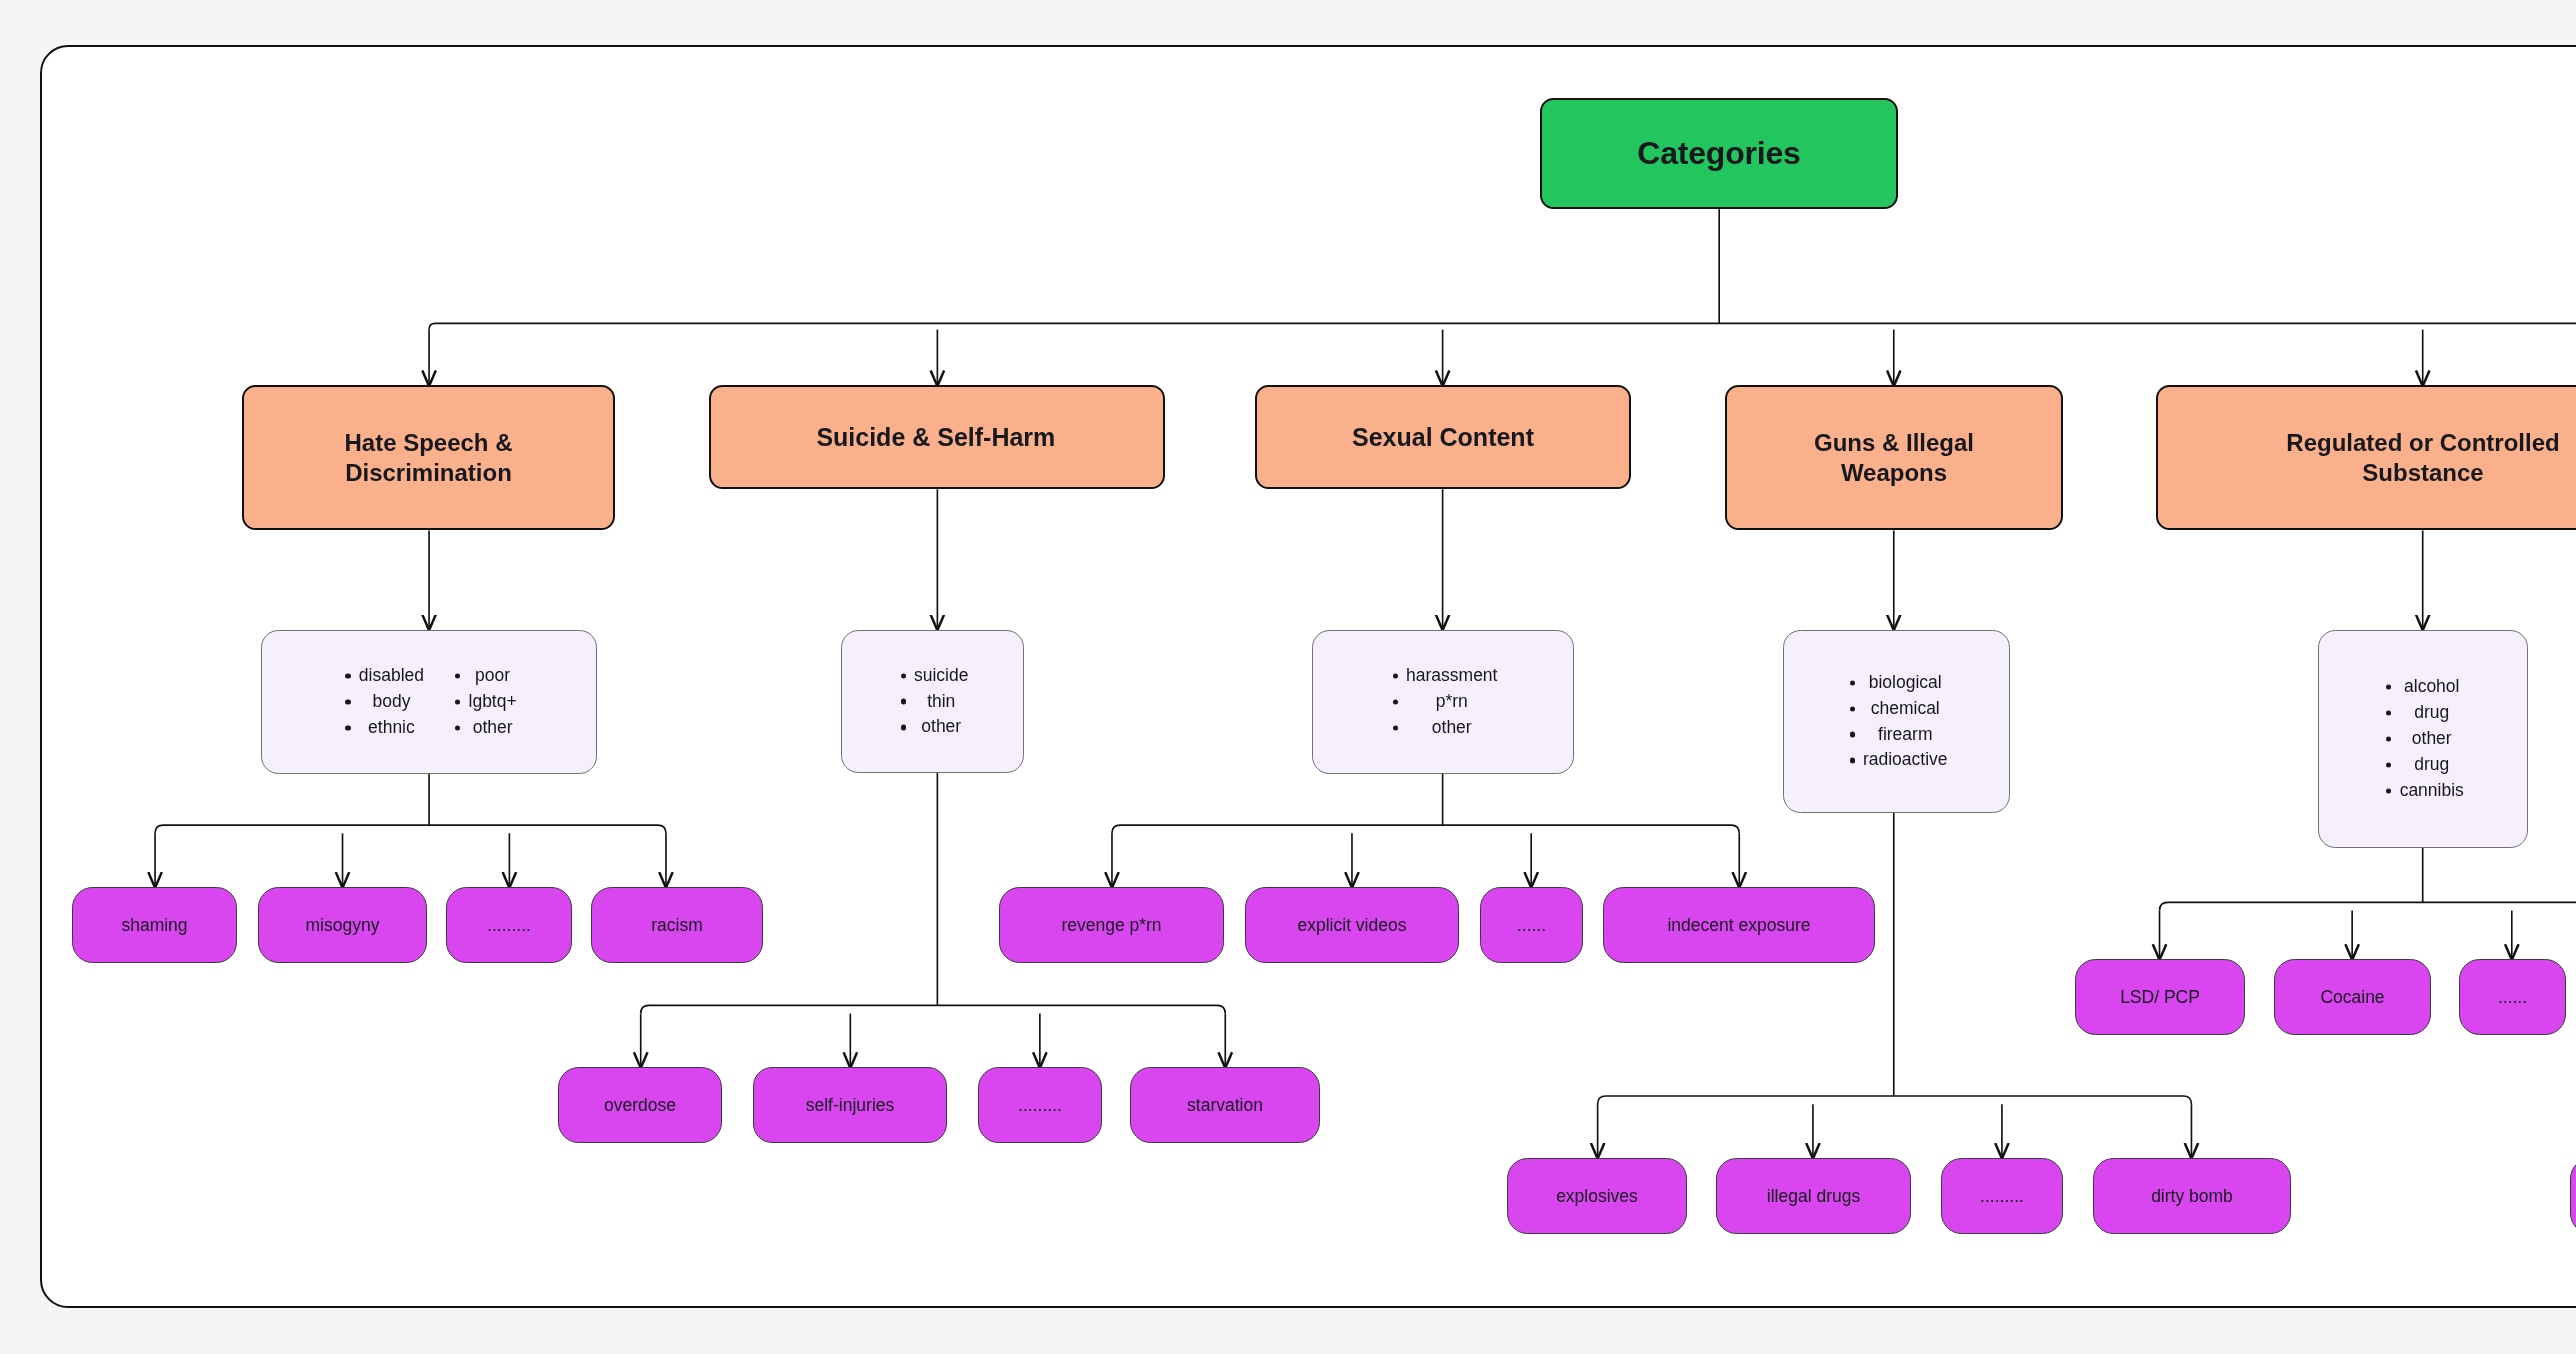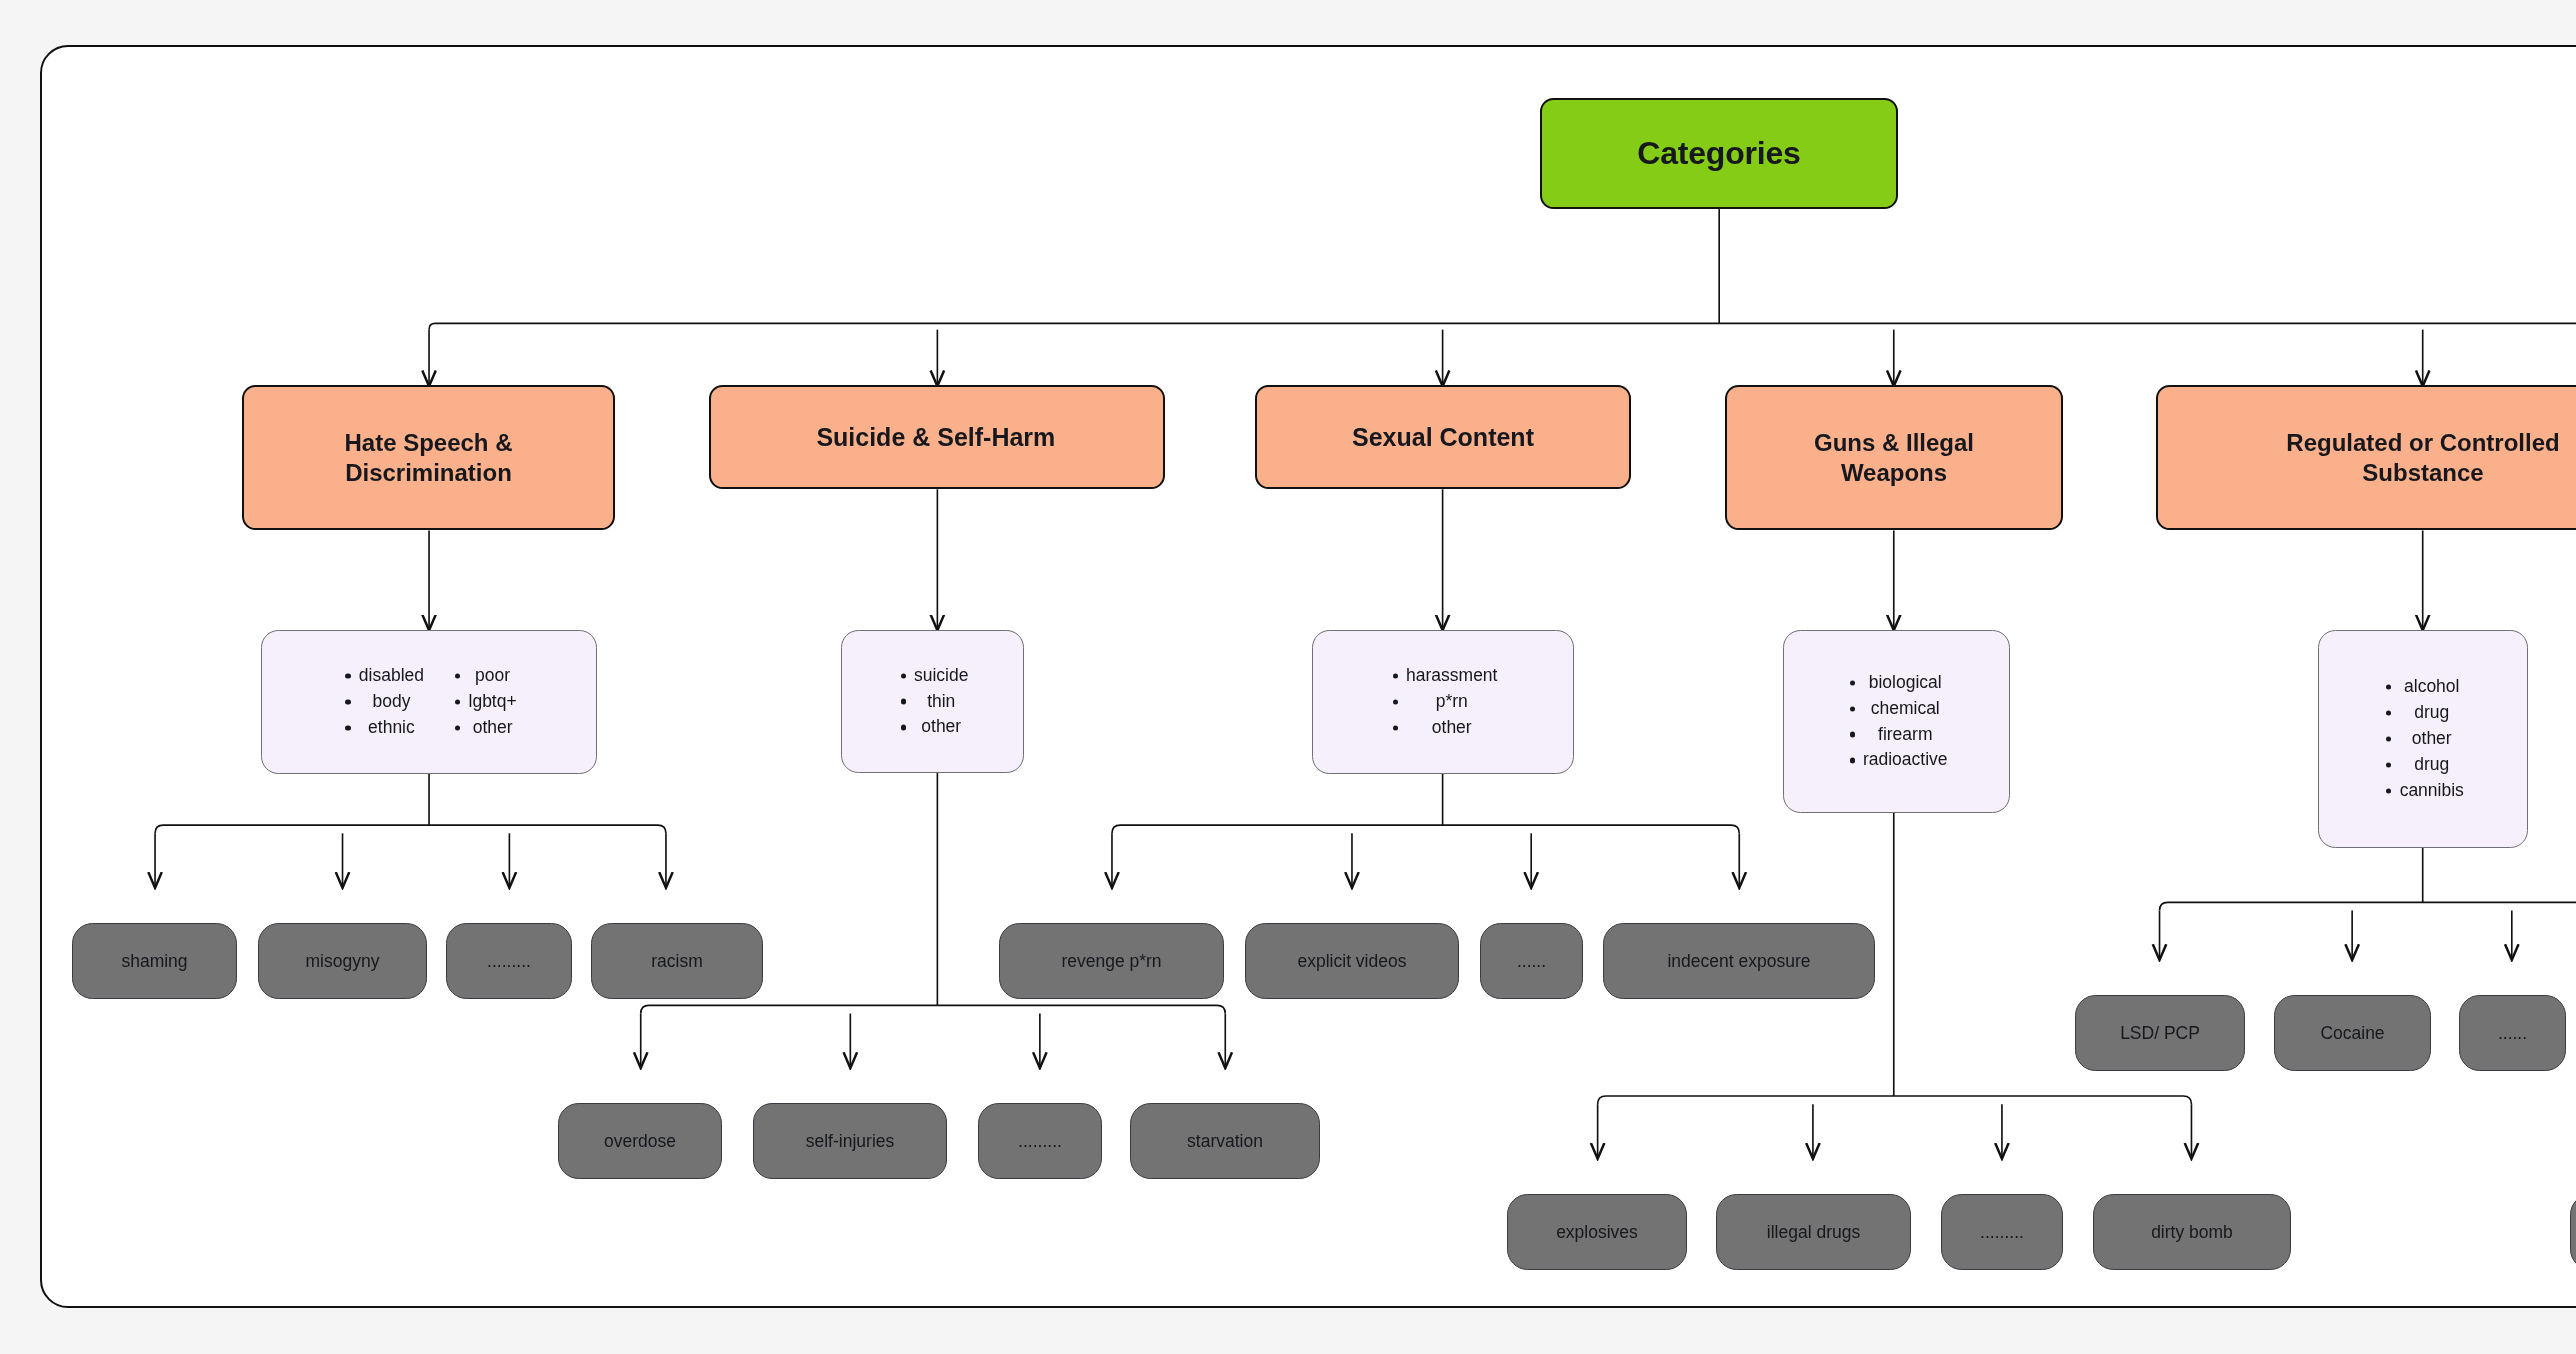--- a/index.html
+++ b/index.html
@@ -3,36 +3,36 @@
 <meta charset="utf-8">
 <style>
   html,body{margin:0;padding:0;background:#f5f5f5;}
   body{font-family:"Liberation Sans",sans-serif;}
   #canvas{position:relative;width:3426px;height:1354px;background:#f5f5f5;overflow:hidden;}
   #frame{position:absolute;left:40px;top:45px;width:3331px;height:1263px;
          background:#ffffff;border:2.1px solid #111;border-radius:28px;box-sizing:border-box;}
   svg#wires{position:absolute;left:0;top:0;width:3426px;height:1354px;pointer-events:none;}
   .node{position:absolute;box-sizing:border-box;display:flex;align-items:center;
         justify-content:center;text-align:center;}
-  .root{background:#84cc16;border:2.1px solid #111;border-radius:13.4px;
+  .root{background:#22c55e;border:2.1px solid #111;border-radius:13.4px;
         font-size:32px;font-weight:600;color:#16181d;letter-spacing:-0.2px;}
   .cat{background:#fbb08c;border:2.1px solid #111;border-radius:13.4px;
        font-size:25px;font-weight:700;color:#16181d;line-height:1.22;padding:0 9.3px;}
   .cat.two-line{font-size:24px;}
   .bullets{background:#f6effc;border:1px solid #6f6f78;border-radius:17.5px;
            display:flex;align-items:center;justify-content:center;}
   .bullets ul{list-style:none;margin:0;padding:0;}
   .bullets .cols{display:flex;gap:27px;}
   .bullets li{font-size:17.5px;color:#16181d;line-height:1.48;
               white-space:nowrap;position:relative;padding-left:17.5px;font-weight:500;}
   .bullets li:before{content:"";position:absolute;left:4.1px;top:50%;
               width:5.2px;height:5.2px;border-radius:50%;background:#16181d;
               transform:translateY(-50%);}
-  .leaf{background:#737373;border:1px solid #3a3a42;border-radius:20.6px;
-        font-size:17.5px;color:#16181d;font-weight:500;white-space:nowrap;padding:0 7.2px;margin-top:36px;}
+  .leaf{background:#d946ef;border:1px solid #3a3a42;border-radius:20.6px;
+        font-size:17.5px;color:#16181d;font-weight:500;white-space:nowrap;padding:0 7.2px;}
 </style>
 </head>
 <body>
 
 <div id="canvas">
   <div id="frame"></div>
   <svg id="wires" viewBox="0 0 6650 2629">
     <defs>
       <marker id="ar" markerWidth="11" markerHeight="11" refX="9" refY="5.5" orient="auto" markerUnits="strokeWidth">
         <path d="M0,1.4 L9.6,5.5 L0,9.6" fill="none" stroke="#111" stroke-width="1.5"></path>

